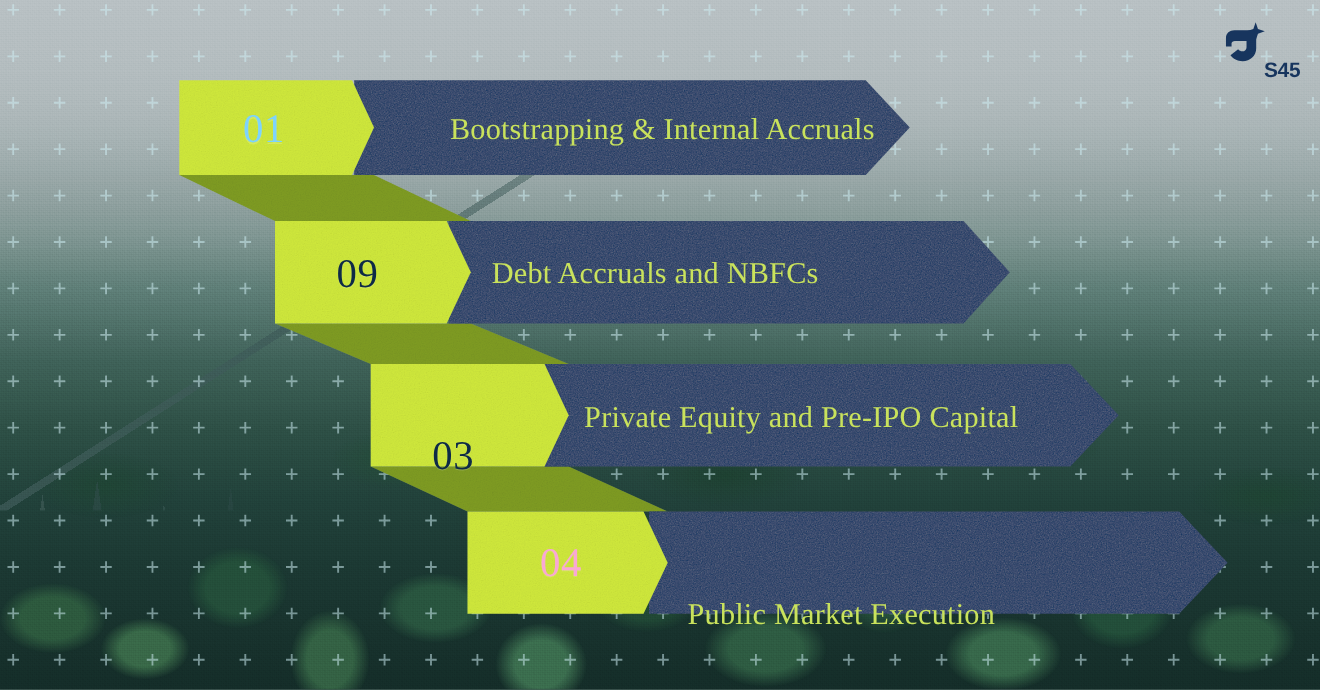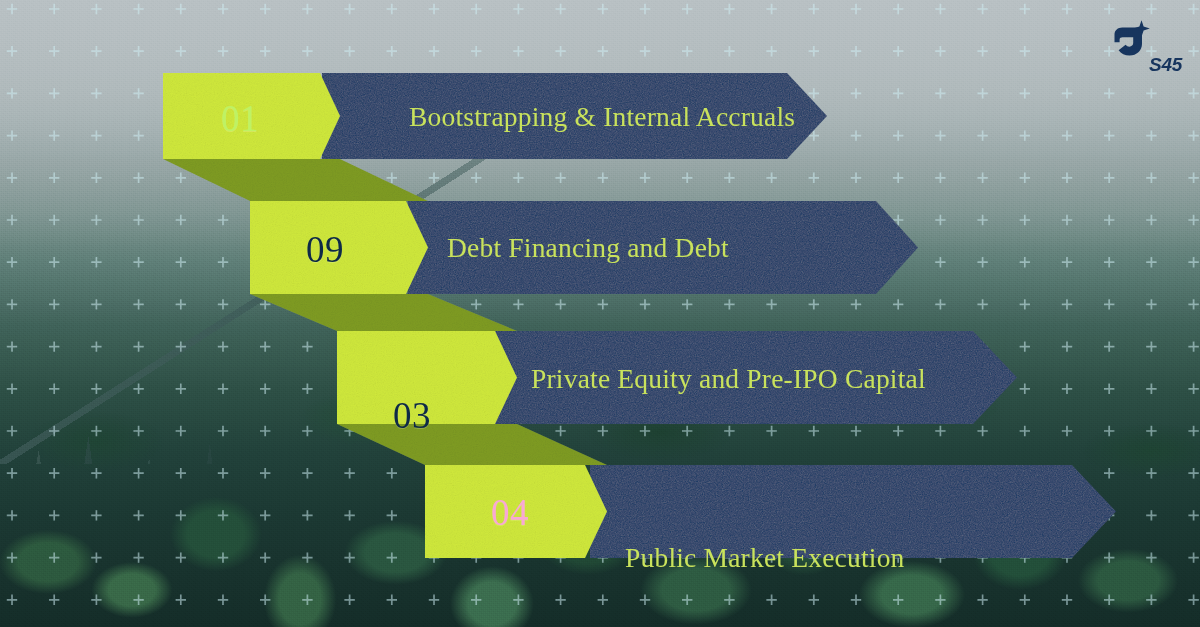--- a/index.html
+++ b/index.html
@@ -106,21 +106,21 @@
     font-size:27.5px;
     line-height:1;
     white-space:nowrap;
     transform:translateY(-50%);
     letter-spacing:.2px;
   }
 
   
   .logo{
     position:absolute;top:18px;right:16px;
-    width:86px;height:56px;font-style:italic;
+    width:86px;height:56px;
   }
   .logo-mark{position:absolute;left:10px;top:0;width:46px;height:44px;}
   .logo-text{
     position:absolute;right:2px;bottom:0px;
     font-family:"Liberation Sans", sans-serif;
     font-weight:bold;
     font-size:19px;
     color:#17355e;
     letter-spacing:-.3px;
     line-height:1;
@@ -603,25 +603,25 @@
       <path d="M322 73 H787 L827 116 L787 159 H322 Z" fill="#113462" filter="url(#grainNavy)"></path>
       <path d="M163 73 H320 L340 116 L320 159 H163 Z" fill="#d0e93c" filter="url(#grainLime)"></path>
       <path d="M408 201 H876 L918 247.5 L876 294 H408 Z" fill="#113462" filter="url(#grainNavy)"></path>
       <path d="M250 201 H406 L428 247.5 L406 294 H250 Z" fill="#d0e93c" filter="url(#grainLime)"></path>
       <path d="M495 331 H973 L1017 377.5 L973 424 H495 Z" fill="#113462" filter="url(#grainNavy)"></path>
       <path d="M337 331 H495 L517 377.5 L495 424 H337 Z" fill="#d0e93c" filter="url(#grainLime)"></path>
       <path d="M590 465 H1072 L1116 511.5 L1072 558 H590 Z" fill="#113462" filter="url(#grainNavy)"></path>
       <path d="M425 465 H585 L607 511.5 L585 558 H425 Z" fill="#d0e93c" filter="url(#grainLime)"></path>
     </svg>
 
-  <div class="num" id="n0" style="left: 240px; top: 118px; color: #bef264;">01</div>
+  <div class="num" id="n0" style="left: 240px; top: 118px; color: #7dd3fc;">01</div>
   <div class="lbl" id="l0" style="left: 366px; top: 117px; color: rgb(201, 226, 92); margin-left: 43px;">Bootstrapping &amp; Internal Accruals</div>
 
   <div class="num" id="n1" style="left: 325px; top: 249px; color: rgb(14, 42, 70);">09</div>
-  <div class="lbl" id="l1" style="left: 447px; top: 248px; color: rgb(201, 226, 92);">Debt Financing and Debt</div>
+  <div class="lbl" id="l1" style="left: 447px; top: 248px; color: rgb(201, 226, 92);">Debt Accruals and NBFCs</div>
 
   <div class="num" id="n2" style="left: 412px; top: 379px; color: rgb(14, 42, 70); margin-top: 36px;">03</div>
   <div class="lbl" id="l2" style="left: 531px; top: 379px; color: rgb(201, 226, 92);">Private Equity and Pre-IPO Capital</div>
 
   <div class="num" id="n3" style="left: 510px; top: 512px; color: #f9a8d4;">04</div>
   <div class="lbl" id="l3" style="left: 625px; top: 512px; color: rgb(201, 226, 92); margin-top: 46px;">Public Market Execution</div>
 
   <div class="logo">
     <svg class="logo-mark" viewBox="0 0 46 44" aria-hidden="true">
       <path d="M33.5 2.2 L35.6 8.4 L41.8 10.5 L35.6 12.6 L33.5 18.8 L31.4 12.6 L25.2 10.5 L31.4 8.4 Z" fill="#17355e"></path>

